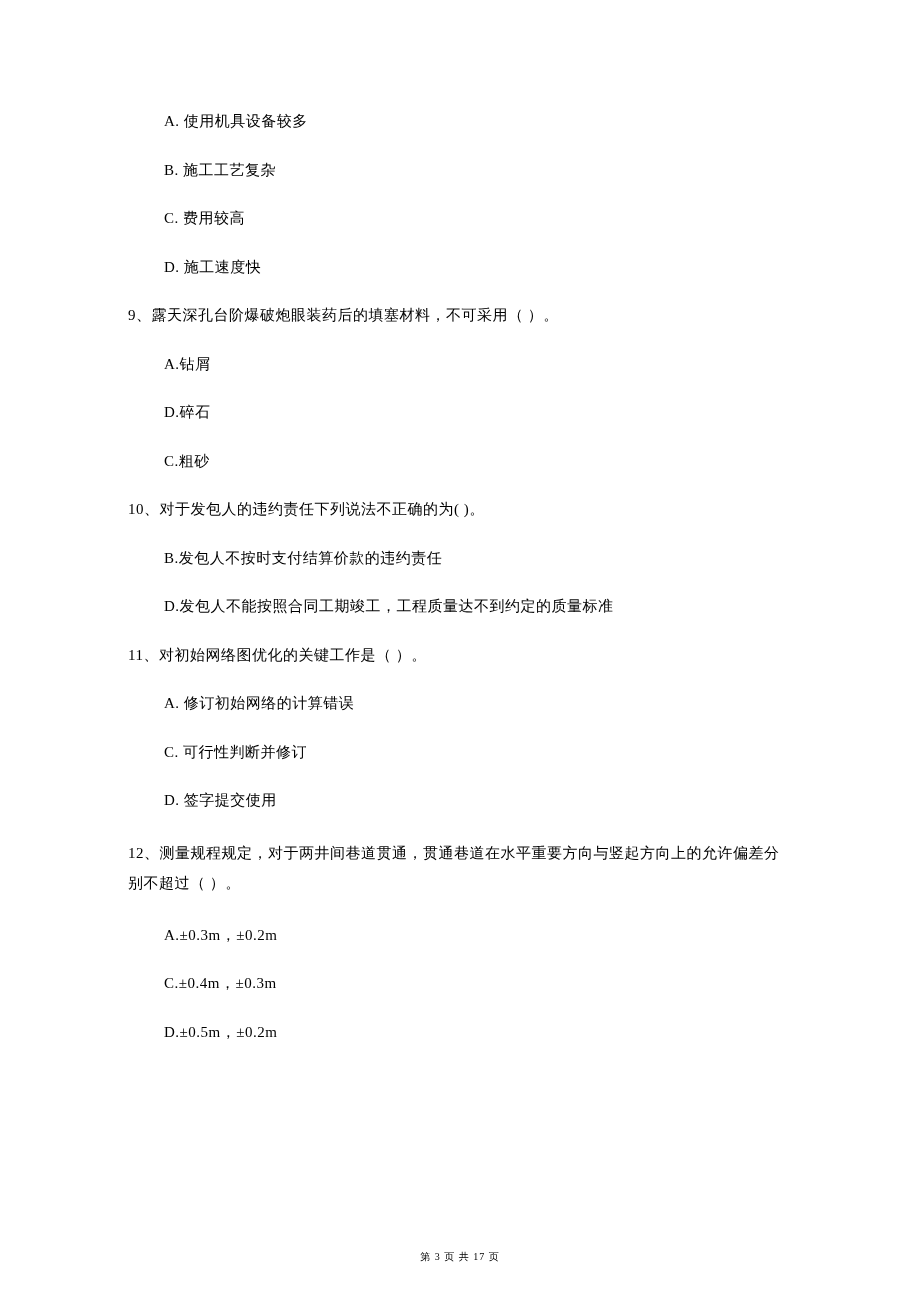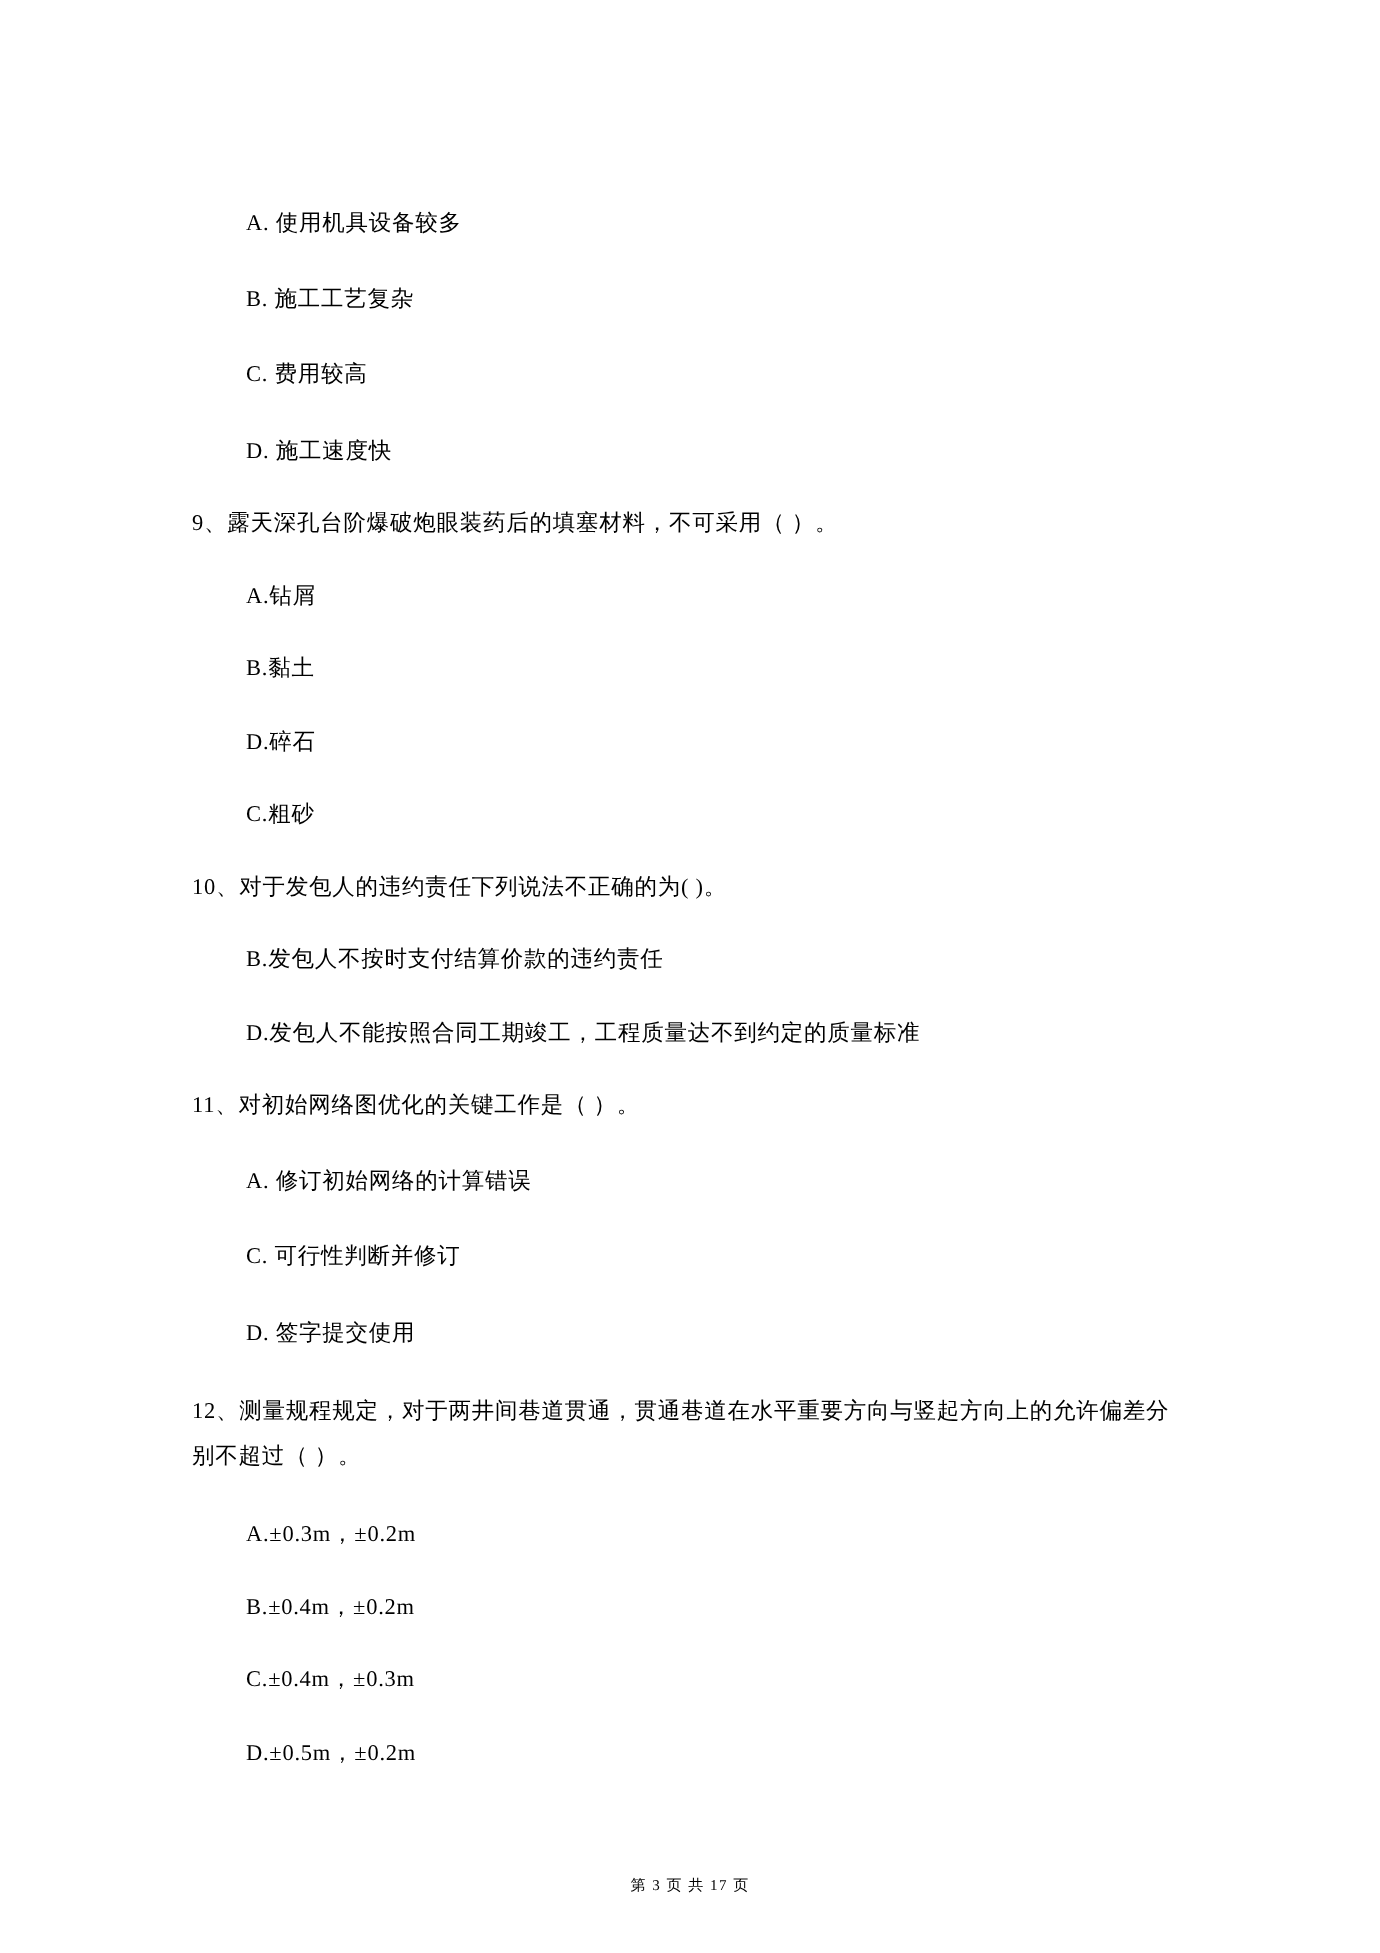--- a/index.html
+++ b/index.html
@@ -17,21 +17,20 @@
       position: relative;
     }
     .page-content {
       padding: 110px 128px 0 128px;
       line-height: 1.5;
     }
     .option-indent {
       padding-left: 36px;
       margin-bottom: 26px;
       letter-spacing: 0.5px;
-      margin-top: 28px;
     }
     .option-indent-tight {
       padding-left: 36px;
       margin-bottom: 26px;
       letter-spacing: 0.5px;
     }
     .question {
       margin-bottom: 26px;
       letter-spacing: 0.5px;
     }
@@ -55,35 +54,33 @@
 
 <div class="page-content">
 
   <div class="option-indent">A.  使用机具设备较多</div>
   <div class="option-indent">B.  施工工艺复杂</div>
   <div class="option-indent">C.  费用较高</div>
   <div class="option-indent">D.  施工速度快</div>
 
   <div class="question">9、露天深孔台阶爆破炮眼装药后的填塞材料，不可采用（    ）。</div>
   <div class="option-indent-tight">A.钻屑</div>
-  <div class="option-indent-tight">B.黏土</div>
   <div class="option-indent-tight">D.碎石</div>
   <div class="option-indent-tight">C.粗砂</div>
 
   <div class="question">10、对于发包人的违约责任下列说法不正确的为(    )。</div>
   <div class="option-indent-tight">B.发包人不按时支付结算价款的违约责任</div>
   <div class="option-indent-tight">D.发包人不能按照合同工期竣工，工程质量达不到约定的质量标准</div>
 
   <div class="question">11、对初始网络图优化的关键工作是（    ）。</div>
   <div class="option-indent">A.  修订初始网络的计算错误</div>
   <div class="option-indent">C.  可行性判断并修订</div>
   <div class="option-indent">D.  签字提交使用</div>
 
   <div class="question-multiline">12、测量规程规定，对于两井间巷道贯通，贯通巷道在水平重要方向与竖起方向上的允许偏差分别不超过（    ）。</div>
   <div style="height:19px"></div>
   <div class="option-indent-tight">A.±0.3m，±0.2m</div>
-  <div class="option-indent-tight">B.±0.4m，±0.2m</div>
   <div class="option-indent-tight">C.±0.4m，±0.3m</div>
   <div class="option-indent-tight">D.±0.5m，±0.2m</div>
 
 </div>
 
 <div class="footer">第 3 页 共 17 页</div>
 
 </body></html>

